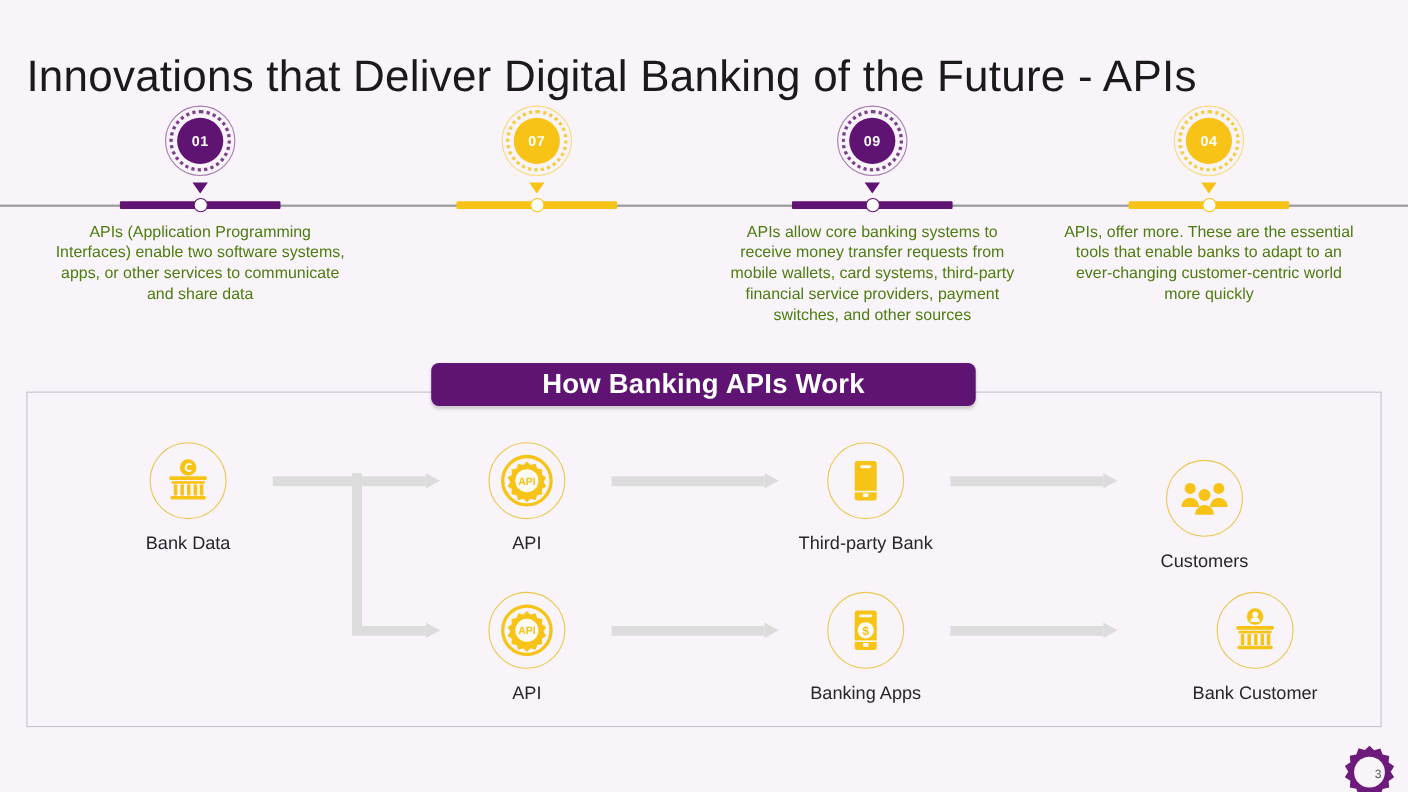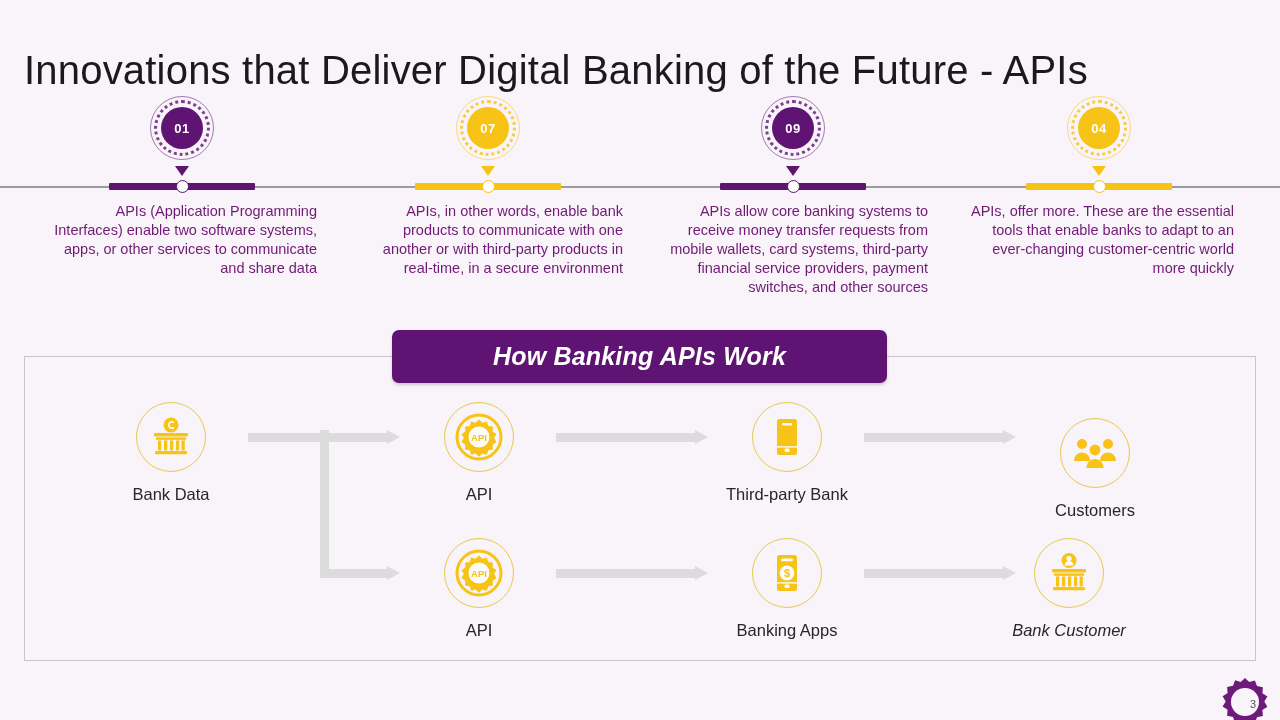--- a/index.html
+++ b/index.html
@@ -70,41 +70,40 @@
     width:146px; height:7px; background:currentColor; border-radius:1px;
   }
   .tl-dot {
     position:absolute; left:50%; top:92px; margin-left:-6px;
     width:13px; height:13px; border-radius:50%;
     background:#ffffff; border:1.5px solid currentColor;
   }
   .tl-text {
     position:absolute; left:50%; top:114px; margin-left:-135px;
     width:270px;
-    text-align:right;
+    text-align:center;
     font-size:14.5px;
     line-height:19px;
-    color:#701a75;
+    color:#4d7c0f;
   }
 
   
   #flow-panel {
     position:absolute; left:24px; top:356px;
     width:1232px; height:305px;
     border:1px solid #c9c4cd;
     background:transparent;
   }
   #flow-banner {
     position:absolute; left:392px; top:330px;
-    width:495px; height:53px;
+    width:495px; height:39px;
     background:#5f1473;
     border-radius:7px;
     display:flex; align-items:center; justify-content:center;
     box-shadow:0 2px 3px rgba(0,0,0,.18);
-    font-style:italic;
   }
   #flow-banner-text {
     color:#ffffff; font-size:25px; font-weight:bold; letter-spacing:.2px;
   }
 
   .node { position:absolute; width:170px; text-align:center; }
   .node-icon {
     width:70px; height:70px; margin:0 auto;
     border-radius:50%;
     border:1px solid #e9c84e;
@@ -164,21 +163,20 @@
     <div class="tl-badge-wrap">
       <div class="tl-ring-outer"></div>
       <div class="tl-ring-dots"></div>
       <div class="tl-circle">
         <span class="tl-num">07</span>
       </div>
     </div>
     <div class="tl-tri"></div>
     <div class="tl-bar"></div>
     <div class="tl-dot"></div>
-    <div class="tl-text">APIs, in other words, enable bank products to communicate with one another or with third-party products in real-time, in a secure environment</div>
   </div>
 
   <div class="tl-step" style="left:638px; color:#5f1473;">
     <div class="tl-badge-wrap">
       <div class="tl-ring-outer"></div>
       <div class="tl-ring-dots"></div>
       <div class="tl-circle">
         <span class="tl-num">09</span>
       </div>
     </div>
@@ -319,21 +317,21 @@
       <rect x="15" y="6.6" width="12" height="2.6" rx="1.3" fill="#fdfbf6"></rect>
       <circle cx="21" cy="21" r="7.4" fill="#fdfbf6"></circle>
       <text x="21" y="25" text-anchor="middle" font-family="'Liberation Sans',sans-serif" font-size="11" font-weight="bold" fill="#f6c316">$</text>
       <rect x="11" y="30.2" width="20" height="1.4" fill="#fdfbf6"></rect>
       <rect x="18.5" y="32.6" width="5" height="3.4" rx="1" fill="#fdfbf6"></rect>
     </svg>
   </div>
   <div class="node-label">Banking Apps</div>
 </div>
 
-<div class="node" style="left:984px; top:538px;font-style:italic;">
+<div class="node" style="left:1056px; top:538px;">
   <div class="node-icon">
     <svg width="44" height="44" viewBox="0 0 44 44" aria-hidden="true">
       <circle cx="22" cy="9.5" r="7.5" fill="#f6c316"></circle>
       <circle cx="22" cy="7.6" r="2.6" fill="#fdfbf6"></circle>
       <path d="M17.6 14.5c0-2.6 2-4.4 4.4-4.4s4.4 1.8 4.4 4.4z" fill="#fdfbf6"></path>
       <rect x="5" y="18" width="34" height="3.4" rx="1" fill="#f6c316"></rect>
       <rect x="7" y="22.4" width="30" height="2.4" fill="#f6c316"></rect>
       <rect x="9" y="25.4" width="3.2" height="10" fill="#f6c316"></rect>
       <rect x="15" y="25.4" width="3.2" height="10" fill="#f6c316"></rect>
       <rect x="21" y="25.4" width="3.2" height="10" fill="#f6c316"></rect>

